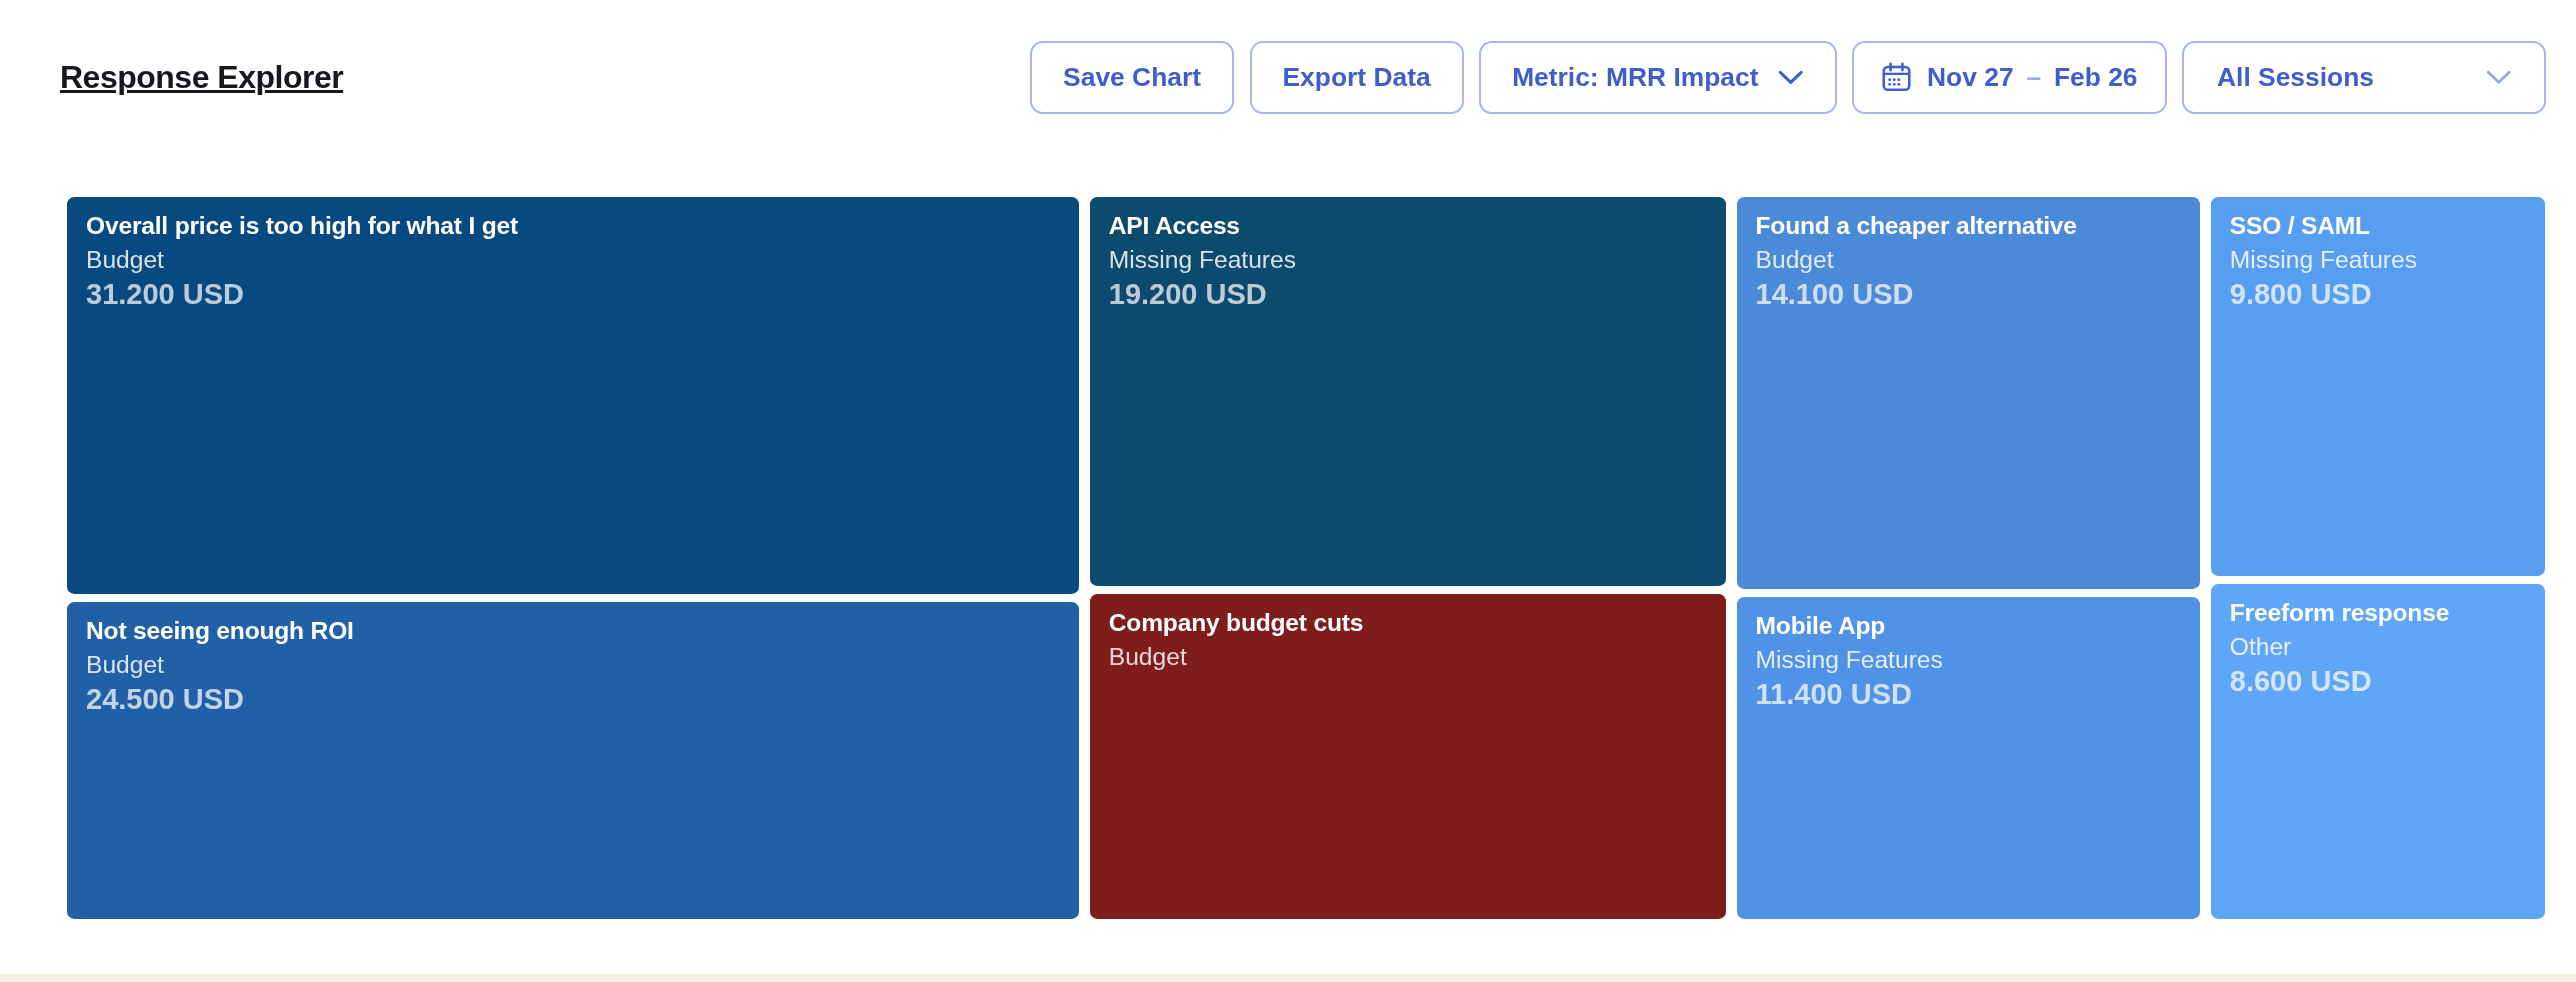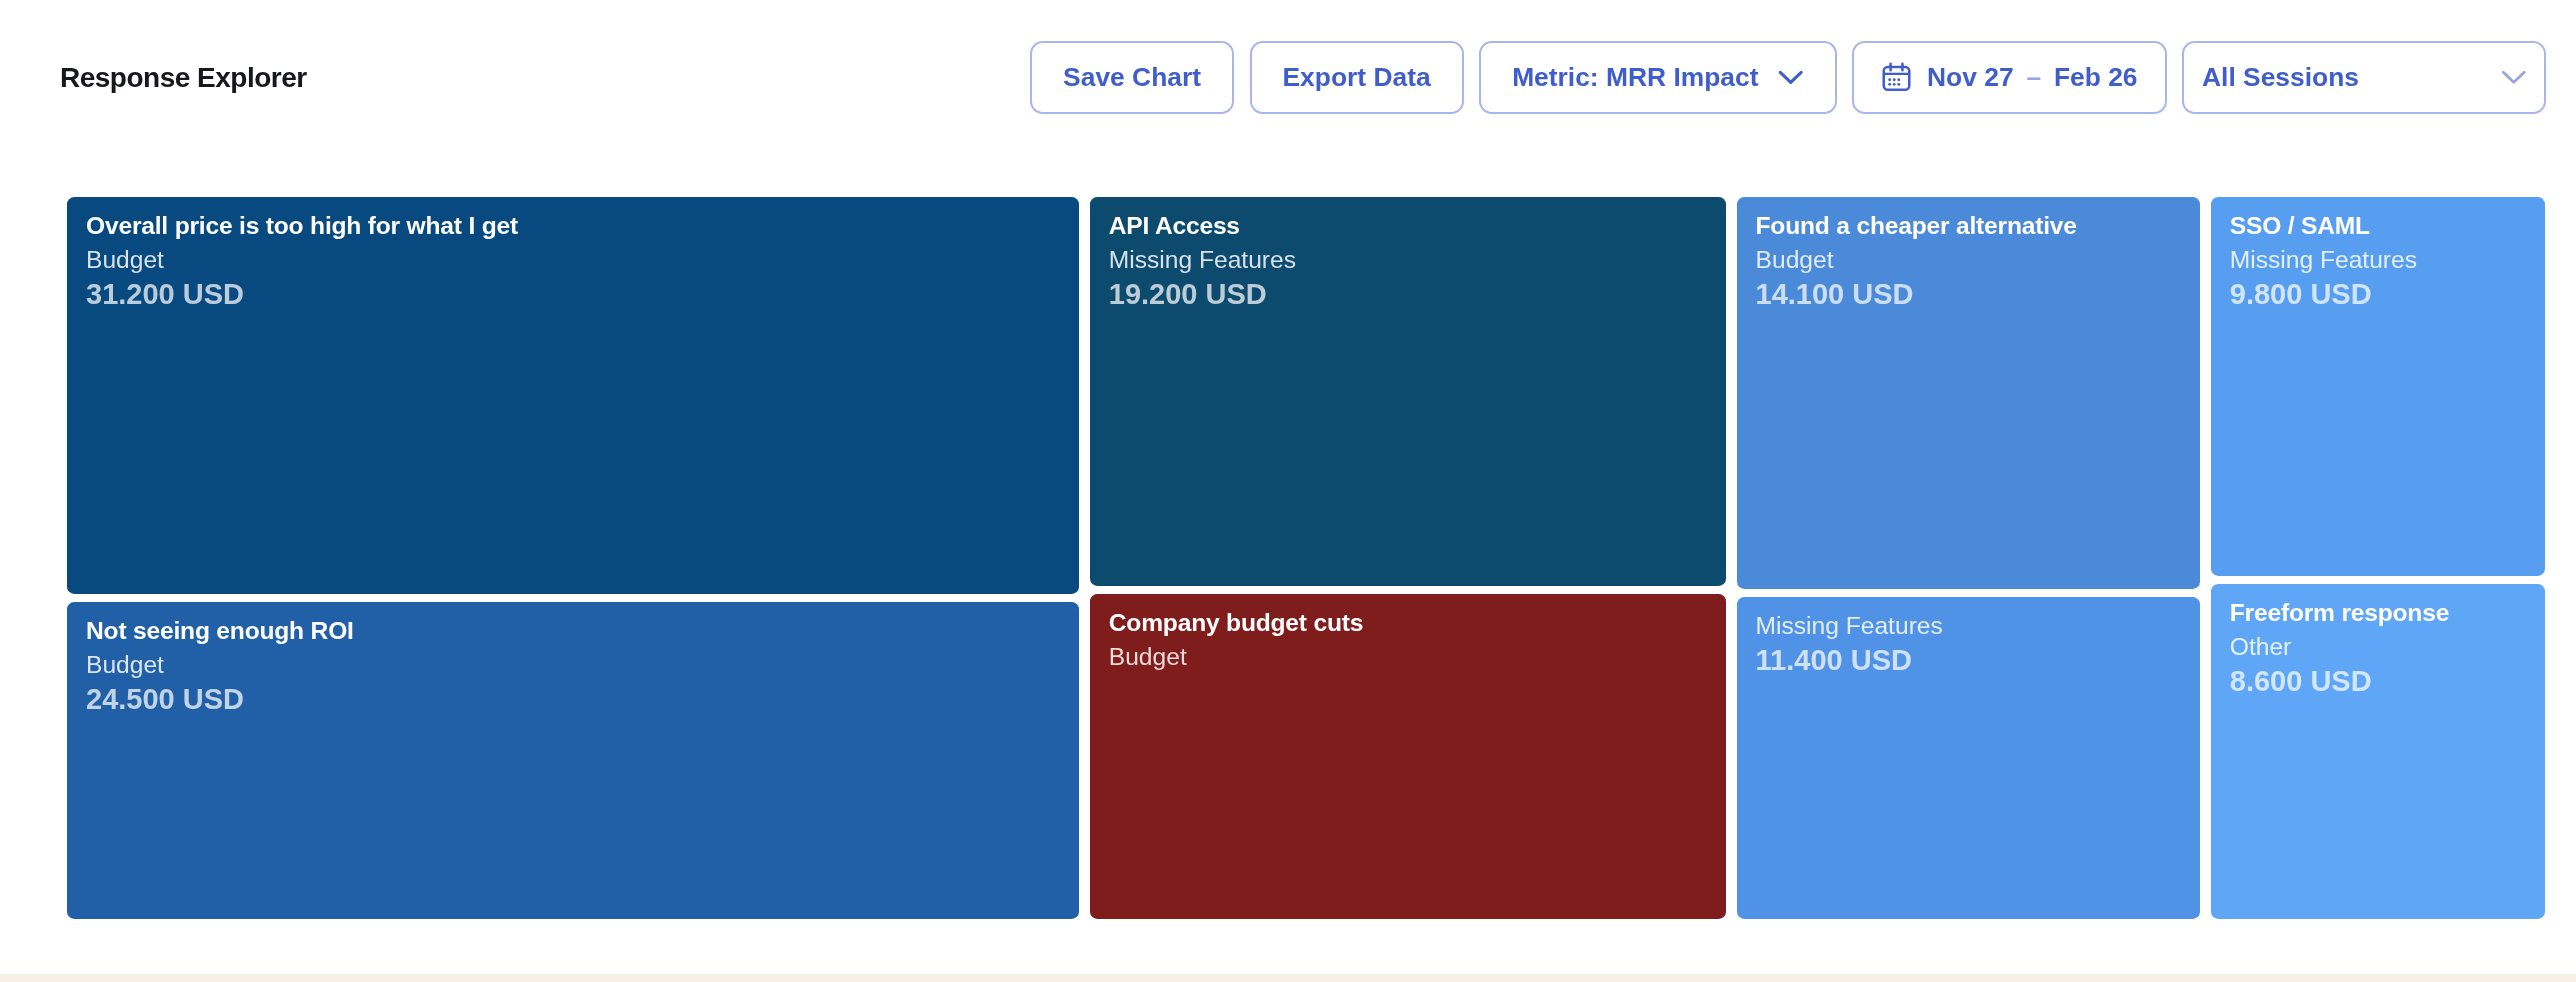--- a/index.html
+++ b/index.html
@@ -9,33 +9,33 @@
     position: relative; overflow: hidden;
     font-family: "Liberation Sans", "DejaVu Sans", sans-serif;
   }
 
   
   .header {
     position: absolute; left: 60px; right: 30px; top: 0; height: 155px;
     display: flex; align-items: center; justify-content: space-between;
   }
   .page-title {
-    font-size: 28px; font-weight: 700; color: #16181d; letter-spacing: -0.5px;
+    font-size: 32px; font-weight: 700; color: #16181d; letter-spacing: -0.5px; text-decoration: underline;
   }
   .toolbar { display: flex; align-items: center; gap: 15.5px; }
   .btn {
     display: flex; align-items: center; justify-content: center;
     height: 73px; background: #ffffff;
     border: 2.7px solid #a9b5ec; border-radius: 12.8px;
     color: #3f5ecc; font-size: 26.4px; font-weight: 600;
     font-family: inherit; cursor: pointer; white-space: nowrap;
     padding: 16px 31px;
   }
   .btn .chev { margin-left: 20px; display: inline-flex; }
-  .btn-sessions { min-width: 364px; justify-content: space-between; padding: 0 18px; }
+  .btn-sessions { min-width: 364px; justify-content: space-between; padding: 0 33px; }
   .btn-date { padding: 4px 27px; }
   .cal-icon { margin-right: 14.6px; display: inline-flex; }
   .date-sep { color: #9aa7e0; margin: 0 12.8px; font-weight: 600; }
 
   
   .treemap {
     position: absolute; left: 67px; top: 197px;
     width: 2478px; height: 722px;
     display: flex; gap: 11px;
   }
@@ -135,20 +135,21 @@
     <div class="tile-sub">Budget</div>
   </div>
     </div>
     <div class="tm-col" style="flex-grow: 25500;">
       <div class="tile" style="background: rgb(75, 138, 216); flex-grow: 14100;">
     <div class="tile-title">Found a cheaper alternative</div>
     <div class="tile-sub">Budget</div>
     <div class="tile-val">14.100 USD</div>
   </div>
       <div class="tile" style="background: rgb(80, 147, 230); flex-grow: 11400;">
+    <div class="tile-title">Mobile App</div>
     <div class="tile-sub">Missing Features</div>
     <div class="tile-val">11.400 USD</div>
   </div>
     </div>
     <div class="tm-col" style="flex-grow: 18400;">
       <div class="tile" style="background: rgb(87, 158, 240); flex-grow: 9800;">
     <div class="tile-title">SSO / SAML</div>
     <div class="tile-sub">Missing Features</div>
     <div class="tile-val">9.800 USD</div>
   </div>

